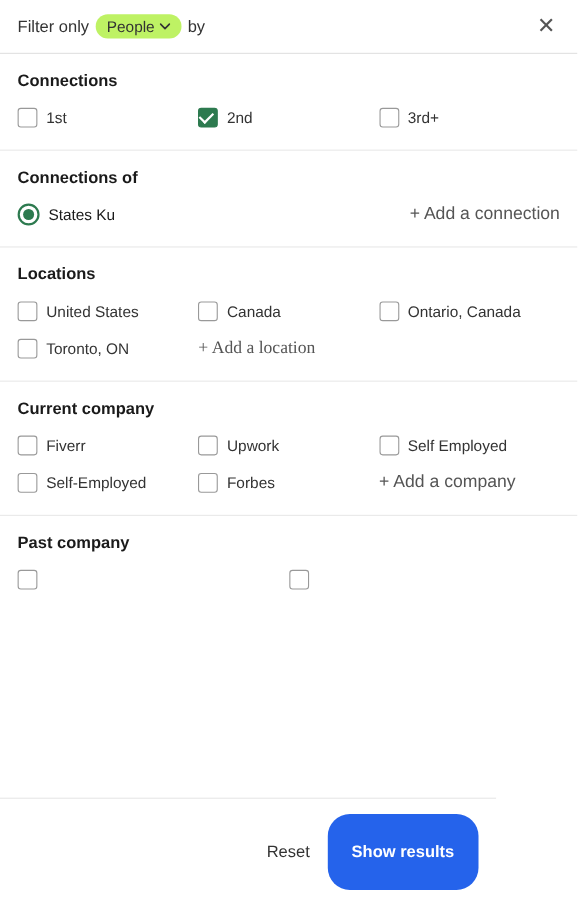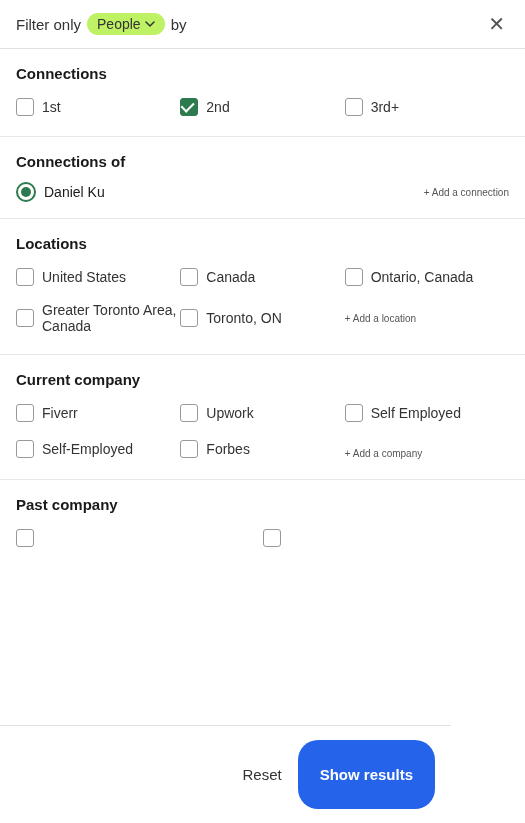--- a/index.html
+++ b/index.html
@@ -116,21 +116,21 @@
       border-bottom: 2px solid #fff;
       transform: rotate(-45deg) translateY(-2px);
       display: block;
     }
 
     .add-link {
       display: flex;
       align-items: center;
       gap: 4px;
       color: #555;
-      font-size: 10px;
+      font-size: 16px;
       cursor: pointer;
       padding: 4px 0;
       font-weight: 500;
     }
 
     .connections-of-section {
       padding: 16px 16px 0 16px;
       border-bottom: 1px solid #e8e8e8;
       padding-bottom: 16px;
     }
@@ -245,21 +245,21 @@
   </div>
 </div>
 
 <div class="connections-of-section">
   <div class="section-title">Connections of</div>
   <div class="connections-row">
     <div class="radio-row">
       <div class="radio-circle">
         <div class="inner"></div>
       </div>
-      <span>Daniel Ku</span>
+      <span>States Ku</span>
     </div>
     <div class="add-link">
       <span>+ Add a connection</span>
     </div>
   </div>
 </div>
 
 <div class="section">
   <div class="section-title">Locations</div>
   <div class="checkbox-grid">
@@ -272,31 +272,27 @@
     <div class="checkbox-item">
       <div class="custom-checkbox"></div>
       <span class="checkbox-label">Canada</span>
     </div>
 
     <div class="checkbox-item">
       <div class="custom-checkbox"></div>
       <span class="checkbox-label">Ontario, Canada</span>
     </div>
 
-    <div class="checkbox-item">
-      <div class="custom-checkbox"></div>
-      <span class="checkbox-label">Greater Toronto Area, Canada</span>
-    </div>
 
     <div class="checkbox-item">
       <div class="custom-checkbox"></div>
       <span class="checkbox-label">Toronto, ON</span>
     </div>
 
-    <div class="add-link" style="padding: 4px 0;">
+    <div class="add-link" style="padding: 4px 0; font-family: Liberation Serif, serif;">
       <span>+ Add a location</span>
     </div>
   </div>
 </div>
 
 <div class="section">
   <div class="section-title">Current company</div>
   <div class="checkbox-grid">
 
     <div class="checkbox-item">
@@ -317,21 +313,21 @@
     <div class="checkbox-item">
       <div class="custom-checkbox"></div>
       <span class="checkbox-label">Self-Employed</span>
     </div>
 
     <div class="checkbox-item">
       <div class="custom-checkbox"></div>
       <span class="checkbox-label">Forbes</span>
     </div>
 
-    <div class="add-link" style="padding: 4px 0; margin-top: 10px;">
+    <div class="add-link" style="padding: 4px 0;">
       <span>+ Add a company</span>
     </div>
   </div>
 </div>
 
 <div class="section" style="border-bottom: none; padding-bottom: 80px;">
   <div class="section-title">Past company</div>
   <div class="past-company-row">
     <div class="checkbox-item">
       <div class="custom-checkbox"></div>

